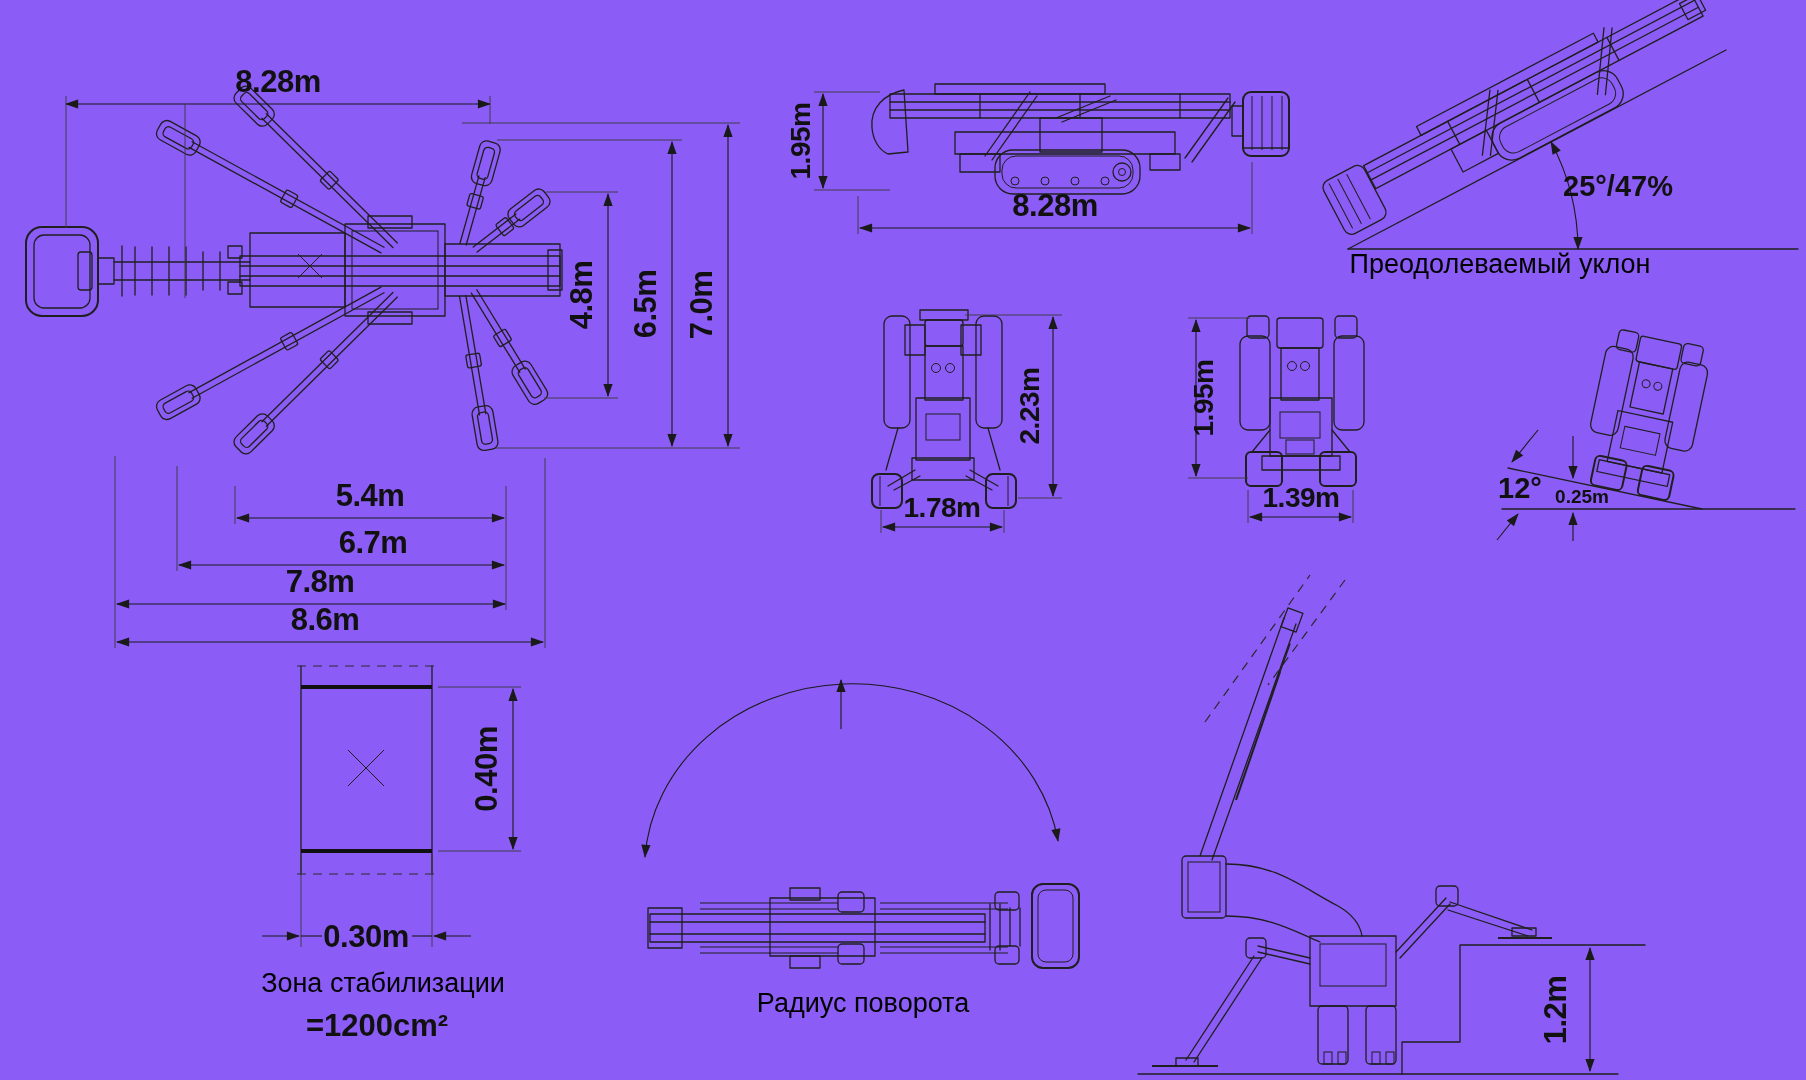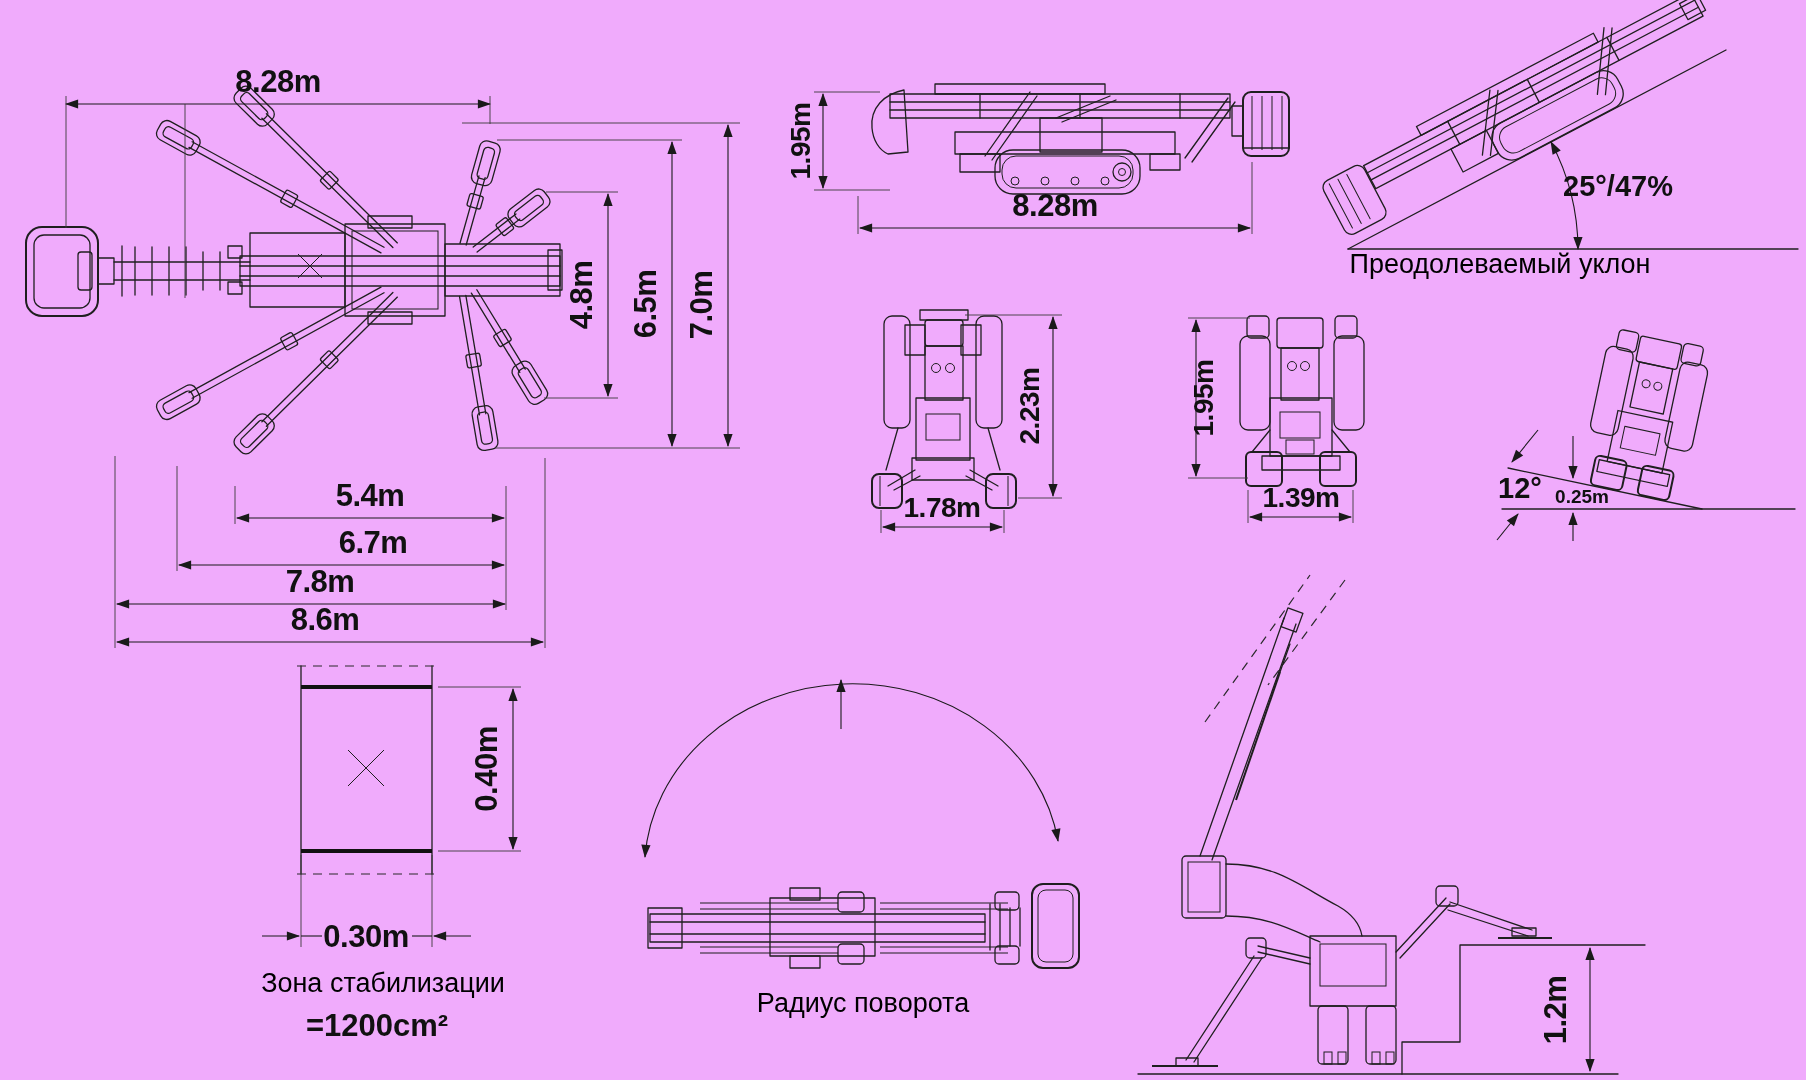--- a/index.html
+++ b/index.html
@@ -1,16 +1,16 @@
 <!DOCTYPE html>
 <html><head>
 <meta charset="utf-8">
 <style>
   html,body{margin:0;padding:0;background:#ffffff;}
-  .stage{width:1806px;height:1080px;position:relative;background:#f0abfc;overflow:hidden;}
+  .stage{width:1806px;height:1080px;position:relative;background:#8b5cf6;overflow:hidden;}
   svg{display:block;}
   
   .ml{stroke:#1f1f1f;stroke-width:1.3;fill:none;stroke-linecap:round;stroke-linejoin:round;}
   .mlt{stroke:#1f1f1f;stroke-width:2;fill:none;stroke-linejoin:round;}
   .mth{stroke:#1f1f1f;stroke-width:1;fill:none;}
   
   .dl{stroke:#1a1a1a;stroke-width:1.1;fill:none;}
   .xl{stroke:#3a3a3a;stroke-width:0.9;fill:none;}
   .dash{stroke:#2a2a2a;stroke-width:1.2;fill:none;stroke-dasharray:9 7;}
   .thick{stroke:#111;stroke-width:4;fill:none;}

